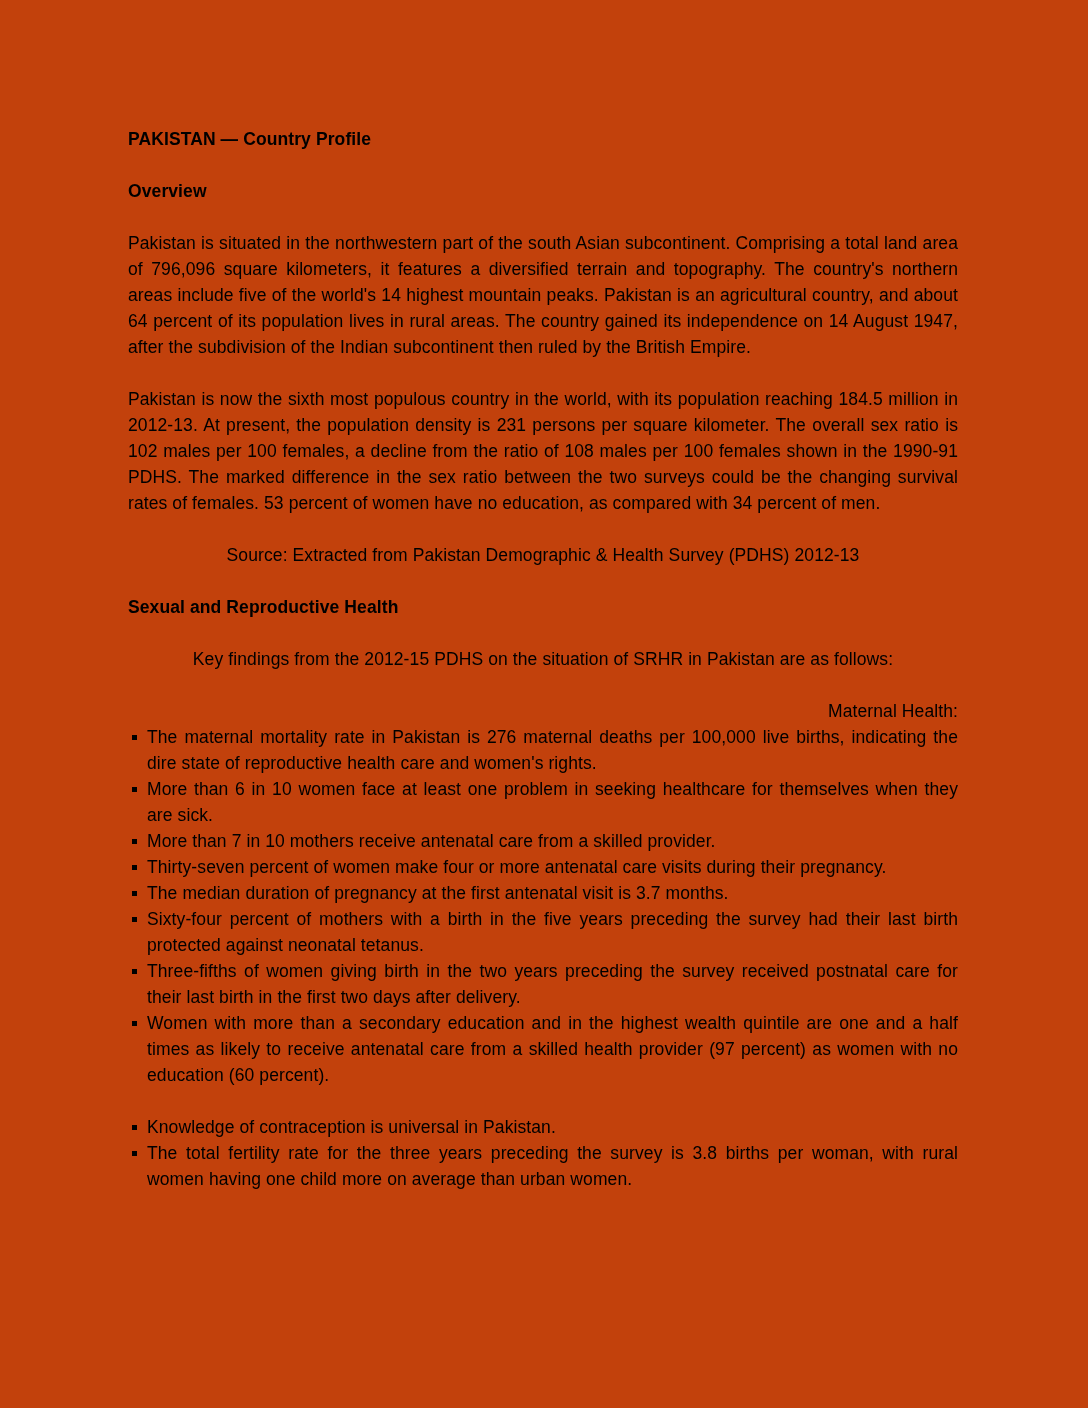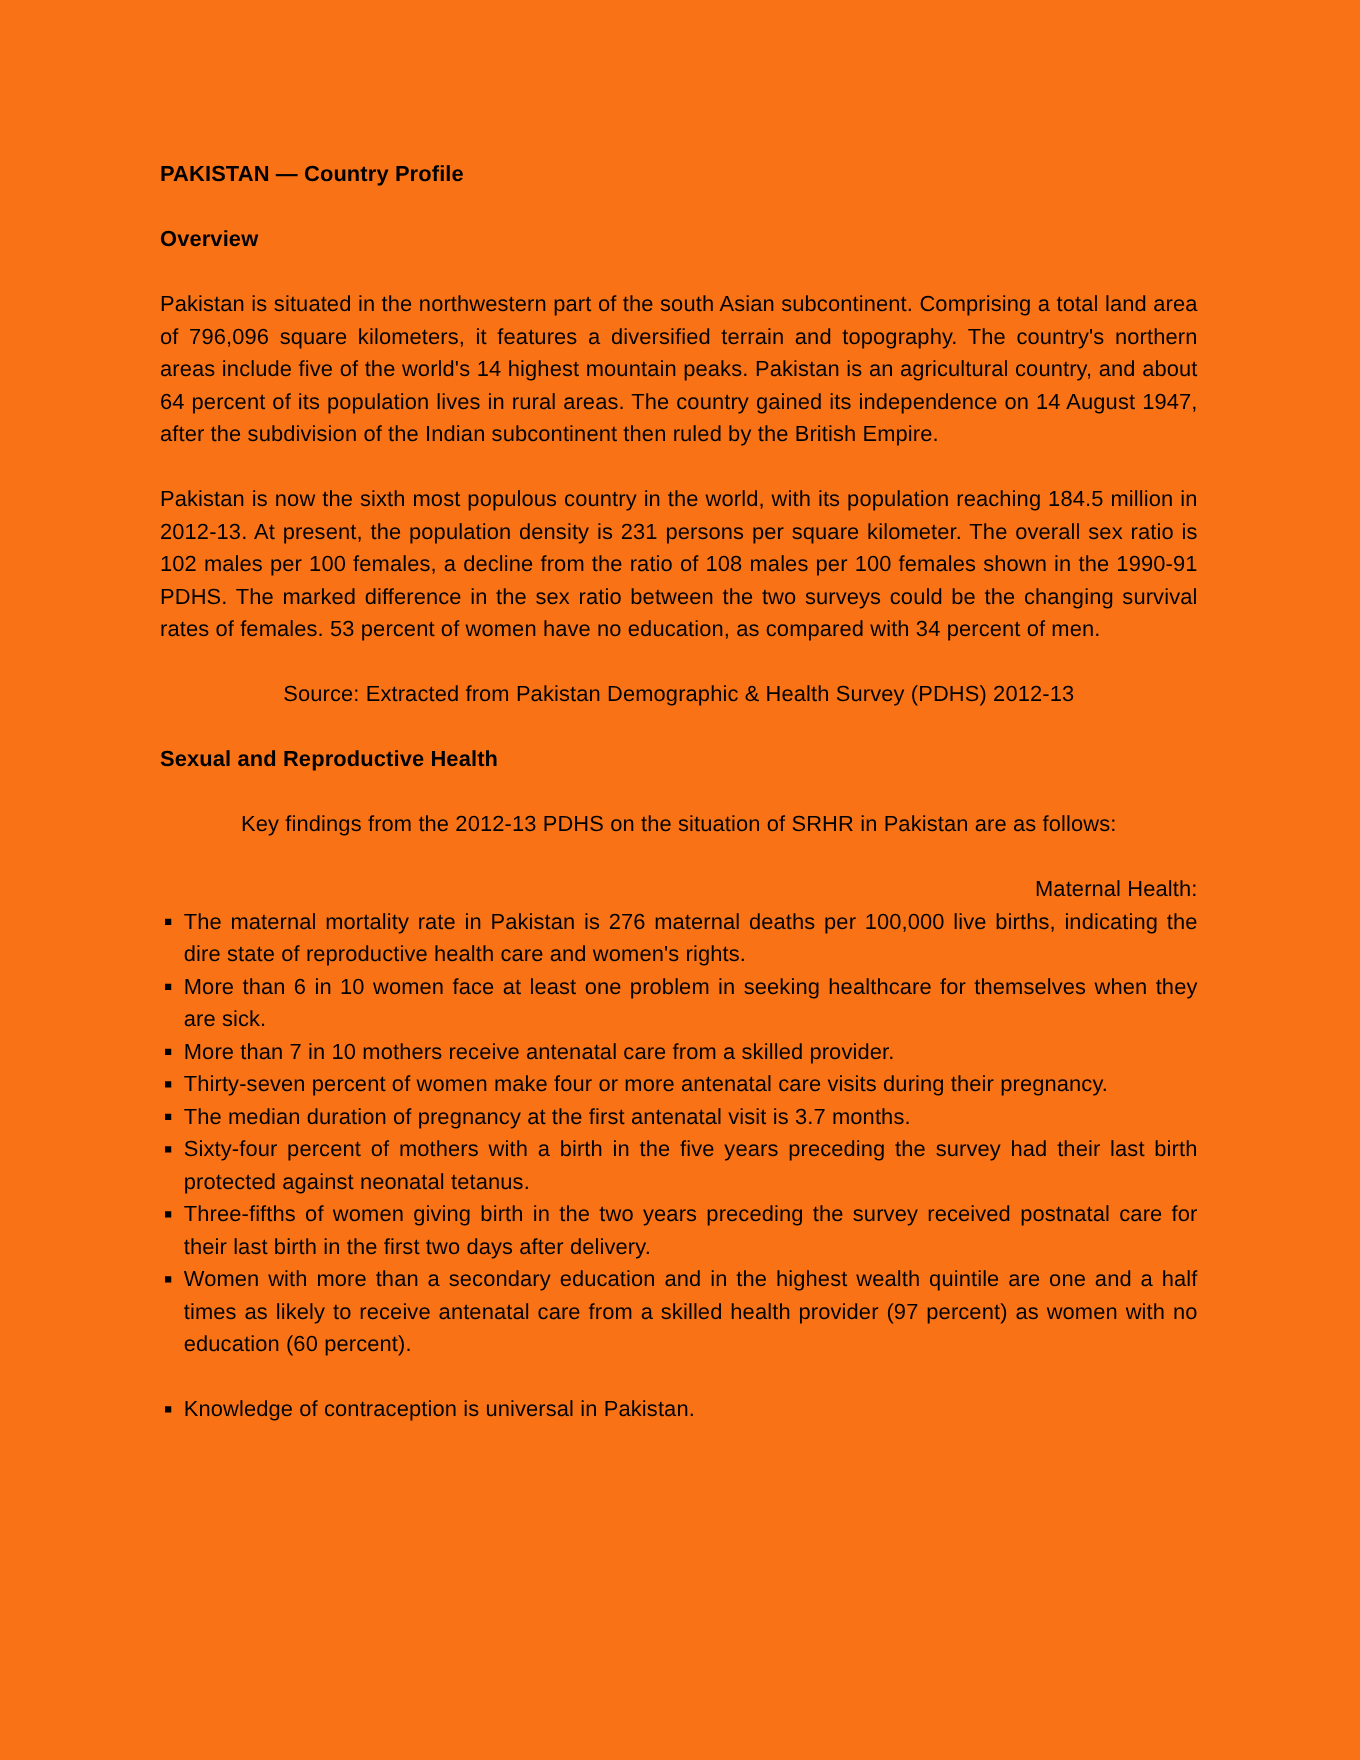--- a/index.html
+++ b/index.html
@@ -12,21 +12,21 @@
     font-family: "Liberation Sans", "DejaVu Sans", sans-serif;
     color: #000000;
     position: relative;
     overflow: hidden;
   }
   .page {
     position: absolute;
     top: 0; left: 0;
     width: 1088px;
     height: 1408px;
-    background: #f97316;
+    background: #c2410c;
     padding: 126px 52px 0 128px;
   }
   .doc {
     width: 830px;
     font-size: 17.5px;
     line-height: 26px;
     letter-spacing: 0.1px;
   }
   .doc-title, .doc-heading {
     font-weight: bold;
@@ -76,36 +76,37 @@
     <div class="doc-heading">Overview</div>
 
     <p class="para">Pakistan is situated in the northwestern part of the south Asian subcontinent. Comprising a total land area of 796,096 square kilometers, it features a diversified terrain and topography. The country's northern areas include five of the world's 14 highest mountain peaks. Pakistan is an agricultural country, and about 64 percent of its population lives in rural areas. The country gained its independence on 14 August 1947, after the subdivision of the Indian subcontinent then ruled by the British Empire.</p>
 
     <p class="para">Pakistan is now the sixth most populous country in the world, with its population reaching 184.5 million in 2012-13. At present, the population density is 231 persons per square kilometer. The overall sex ratio is 102 males per 100 females, a decline from the ratio of 108 males per 100 females shown in the 1990-91 PDHS. The marked difference in the sex ratio between the two surveys could be the changing survival rates of females. 53 percent of women have no education, as compared with 34 percent of men.</p>
 
     <p class="line">Source: Extracted from Pakistan Demographic &amp; Health Survey (PDHS) 2012-13</p>
 
     <div class="doc-heading">Sexual and Reproductive Health</div>
 
-    <p class="line">Key findings from the 2012-13 PDHS on the situation of SRHR in Pakistan are as follows:</p>
+    <p class="line">Key findings from the 2012-15 PDHS on the situation of SRHR in Pakistan are as follows:</p>
 
     <div class="list-block">
       <div class="list-label">Maternal Health:</div>
       <ul class="bullets">
         <li>The maternal mortality rate in Pakistan is 276 maternal deaths per 100,000 live births, indicating the dire state of reproductive health care and women's rights.</li>
         <li>More than 6 in 10 women face at least one problem in seeking healthcare for themselves when they are sick.</li>
         <li>More than 7 in 10 mothers receive antenatal care from a skilled provider.</li>
         <li>Thirty-seven percent of women make four or more antenatal care visits during their pregnancy.</li>
         <li>The median duration of pregnancy at the first antenatal visit is 3.7 months.</li>
         <li>Sixty-four percent of mothers with a birth in the five years preceding the survey had their last birth protected against neonatal tetanus.</li>
         <li>Three-fifths of women giving birth in the two years preceding the survey received postnatal care for their last birth in the first two days after delivery.</li>
         <li>Women with more than a secondary education and in the highest wealth quintile are one and a half times as likely to receive antenatal care from a skilled health provider (97 percent) as women with no education (60 percent).</li>
       </ul>
     </div>
 
     <div class="list-block">
       <ul class="bullets">
         <li>Knowledge of contraception is universal in Pakistan.</li>
+        <li>The total fertility rate for the three years preceding the survey is 3.8 births per woman, with rural women having one child more on average than urban women.</li>
       </ul>
     </div>
 
   </div>
 </div>
 
 </body></html>

